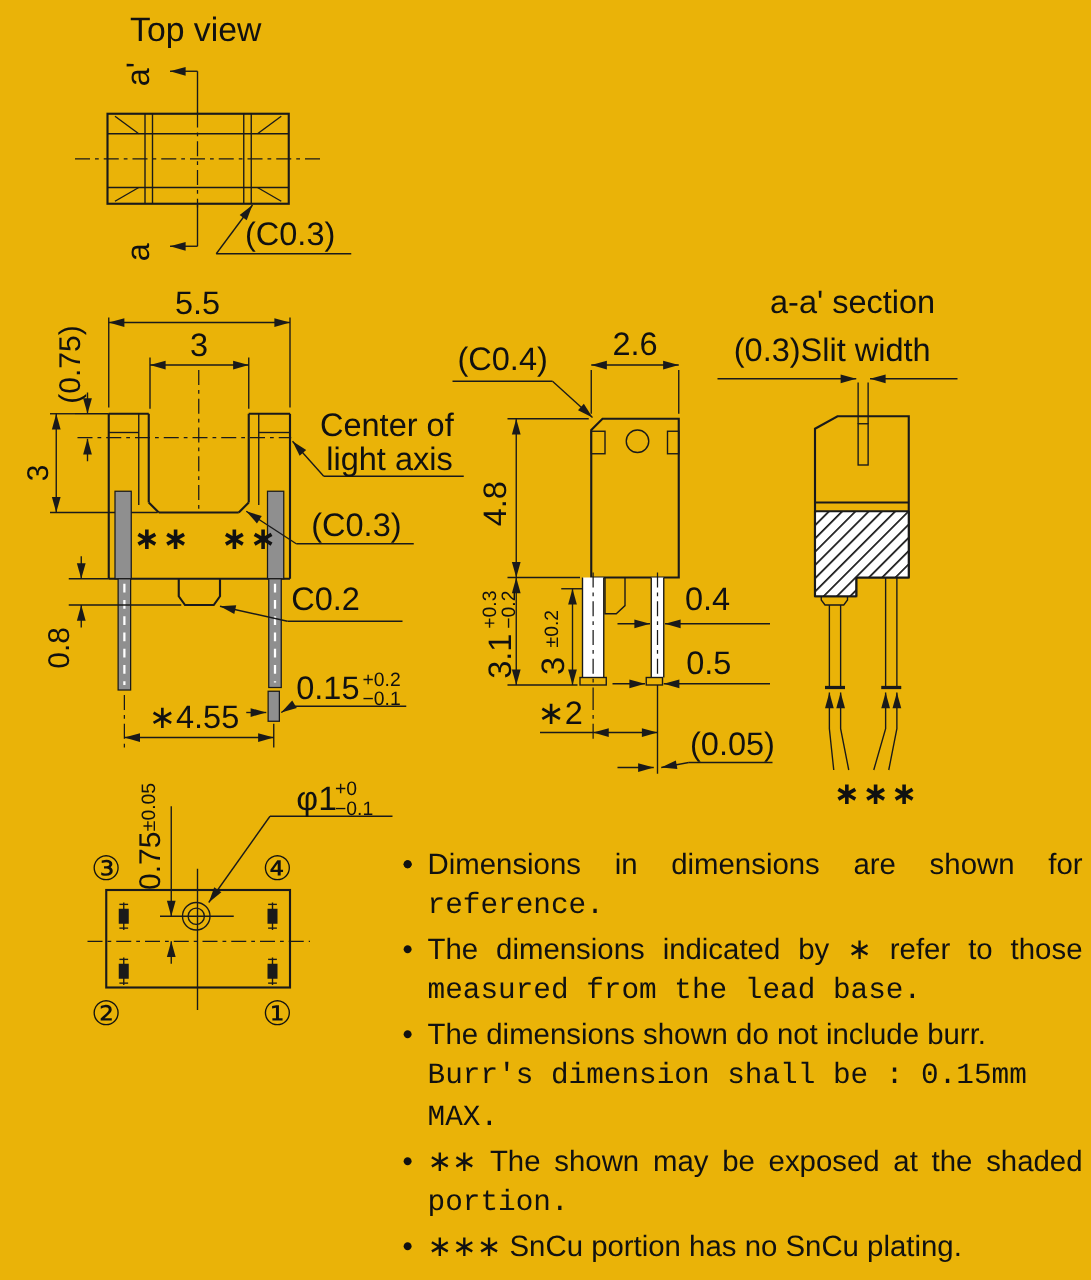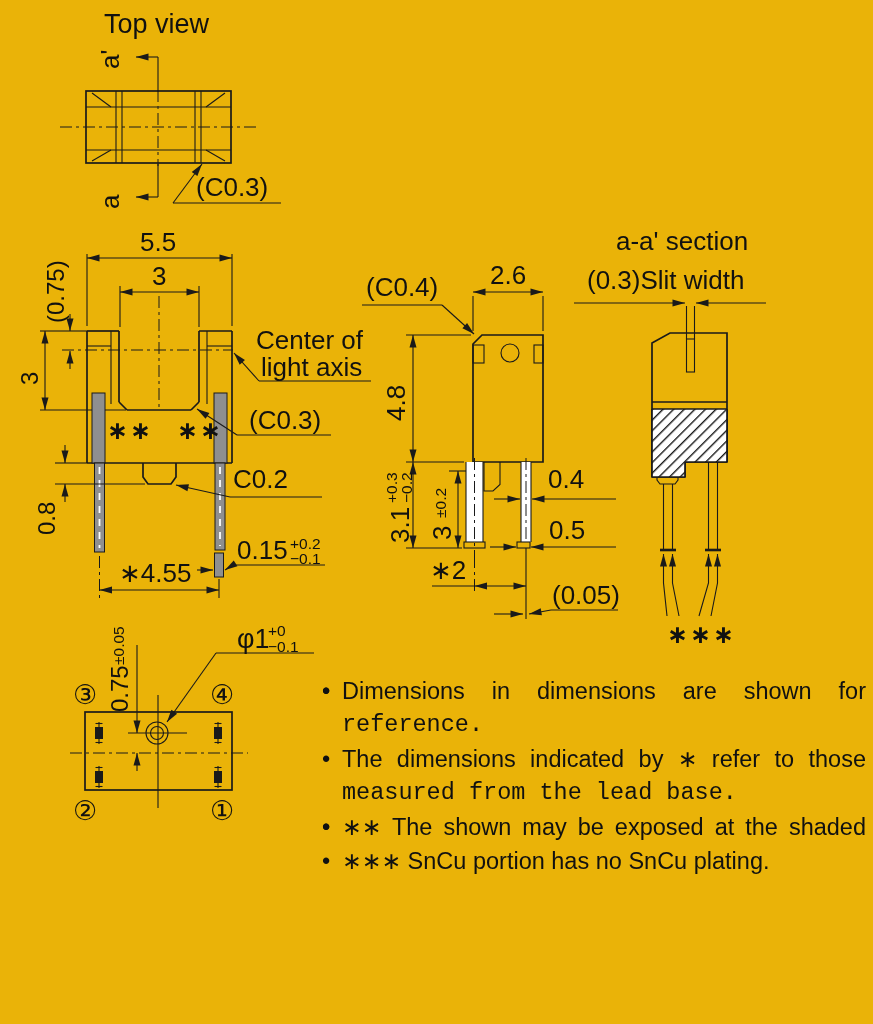--- a/index.html
+++ b/index.html
@@ -377,20 +377,22 @@
   <div class="nl j">
         <span class="blt">•</span>
         <span class="txt">Dimensions in dimensions are shown for</span>
       </div>
   <div class="nl cont"><span class="txt">reference.</span></div>
   <div class="nl j">
         <span class="blt">•</span>
         <span class="txt">The dimensions indicated by ∗ refer to those</span>
       </div>
   <div class="nl cont"><span class="txt">measured from the lead base.</span></div>
-  <div class="nl"><span class="blt">•</span></div>
+  <div class="nl"><span class="blt">•</span><span class="txt">The dimensions shown do not include burr.</span></div>
+  <div class="nl cont"><span class="txt">Burr's dimension shall be : 0.15mm MAX.</span></div>
   <div class="nl j">
         <span class="blt">•</span>
         <span class="txt">∗∗ The shown may be exposed at the shaded</span>
       </div>
+  <div class="nl cont"><span class="txt">portion.</span></div>
   <div class="nl"><span class="blt">•</span><span class="txt">∗∗∗ SnCu portion has no SnCu plating.</span></div>
 </div>
 </div>
 
 </body></html>

